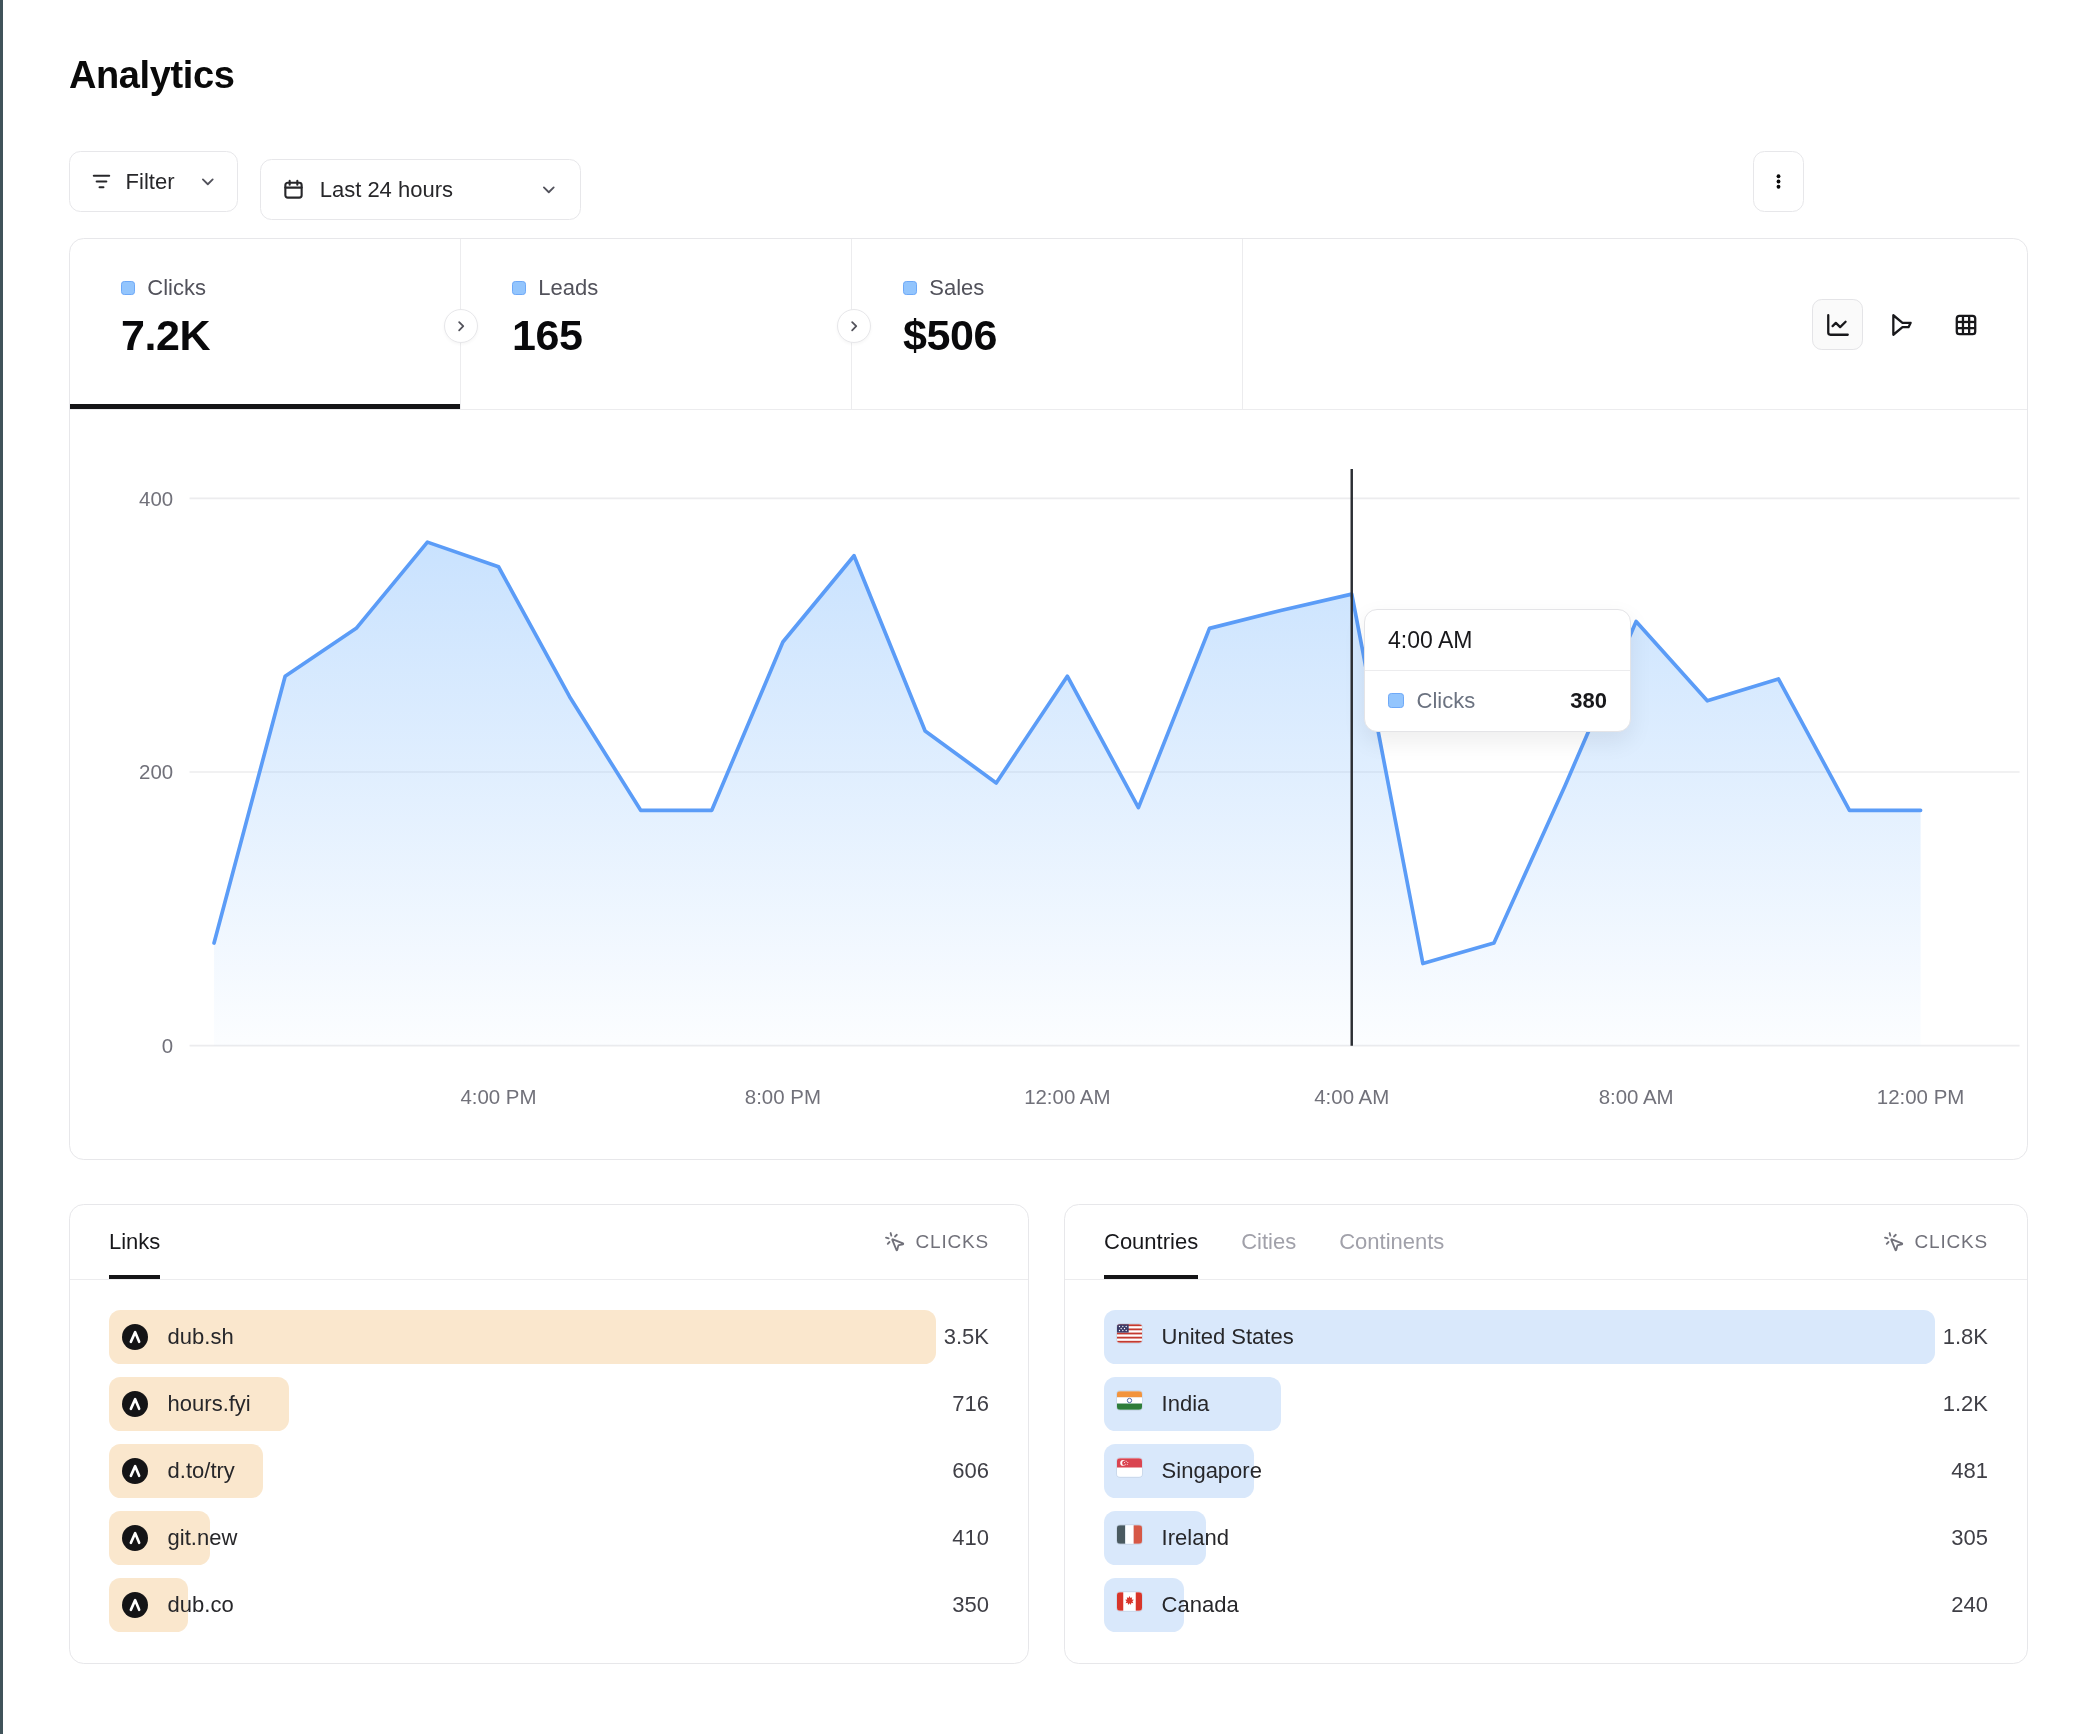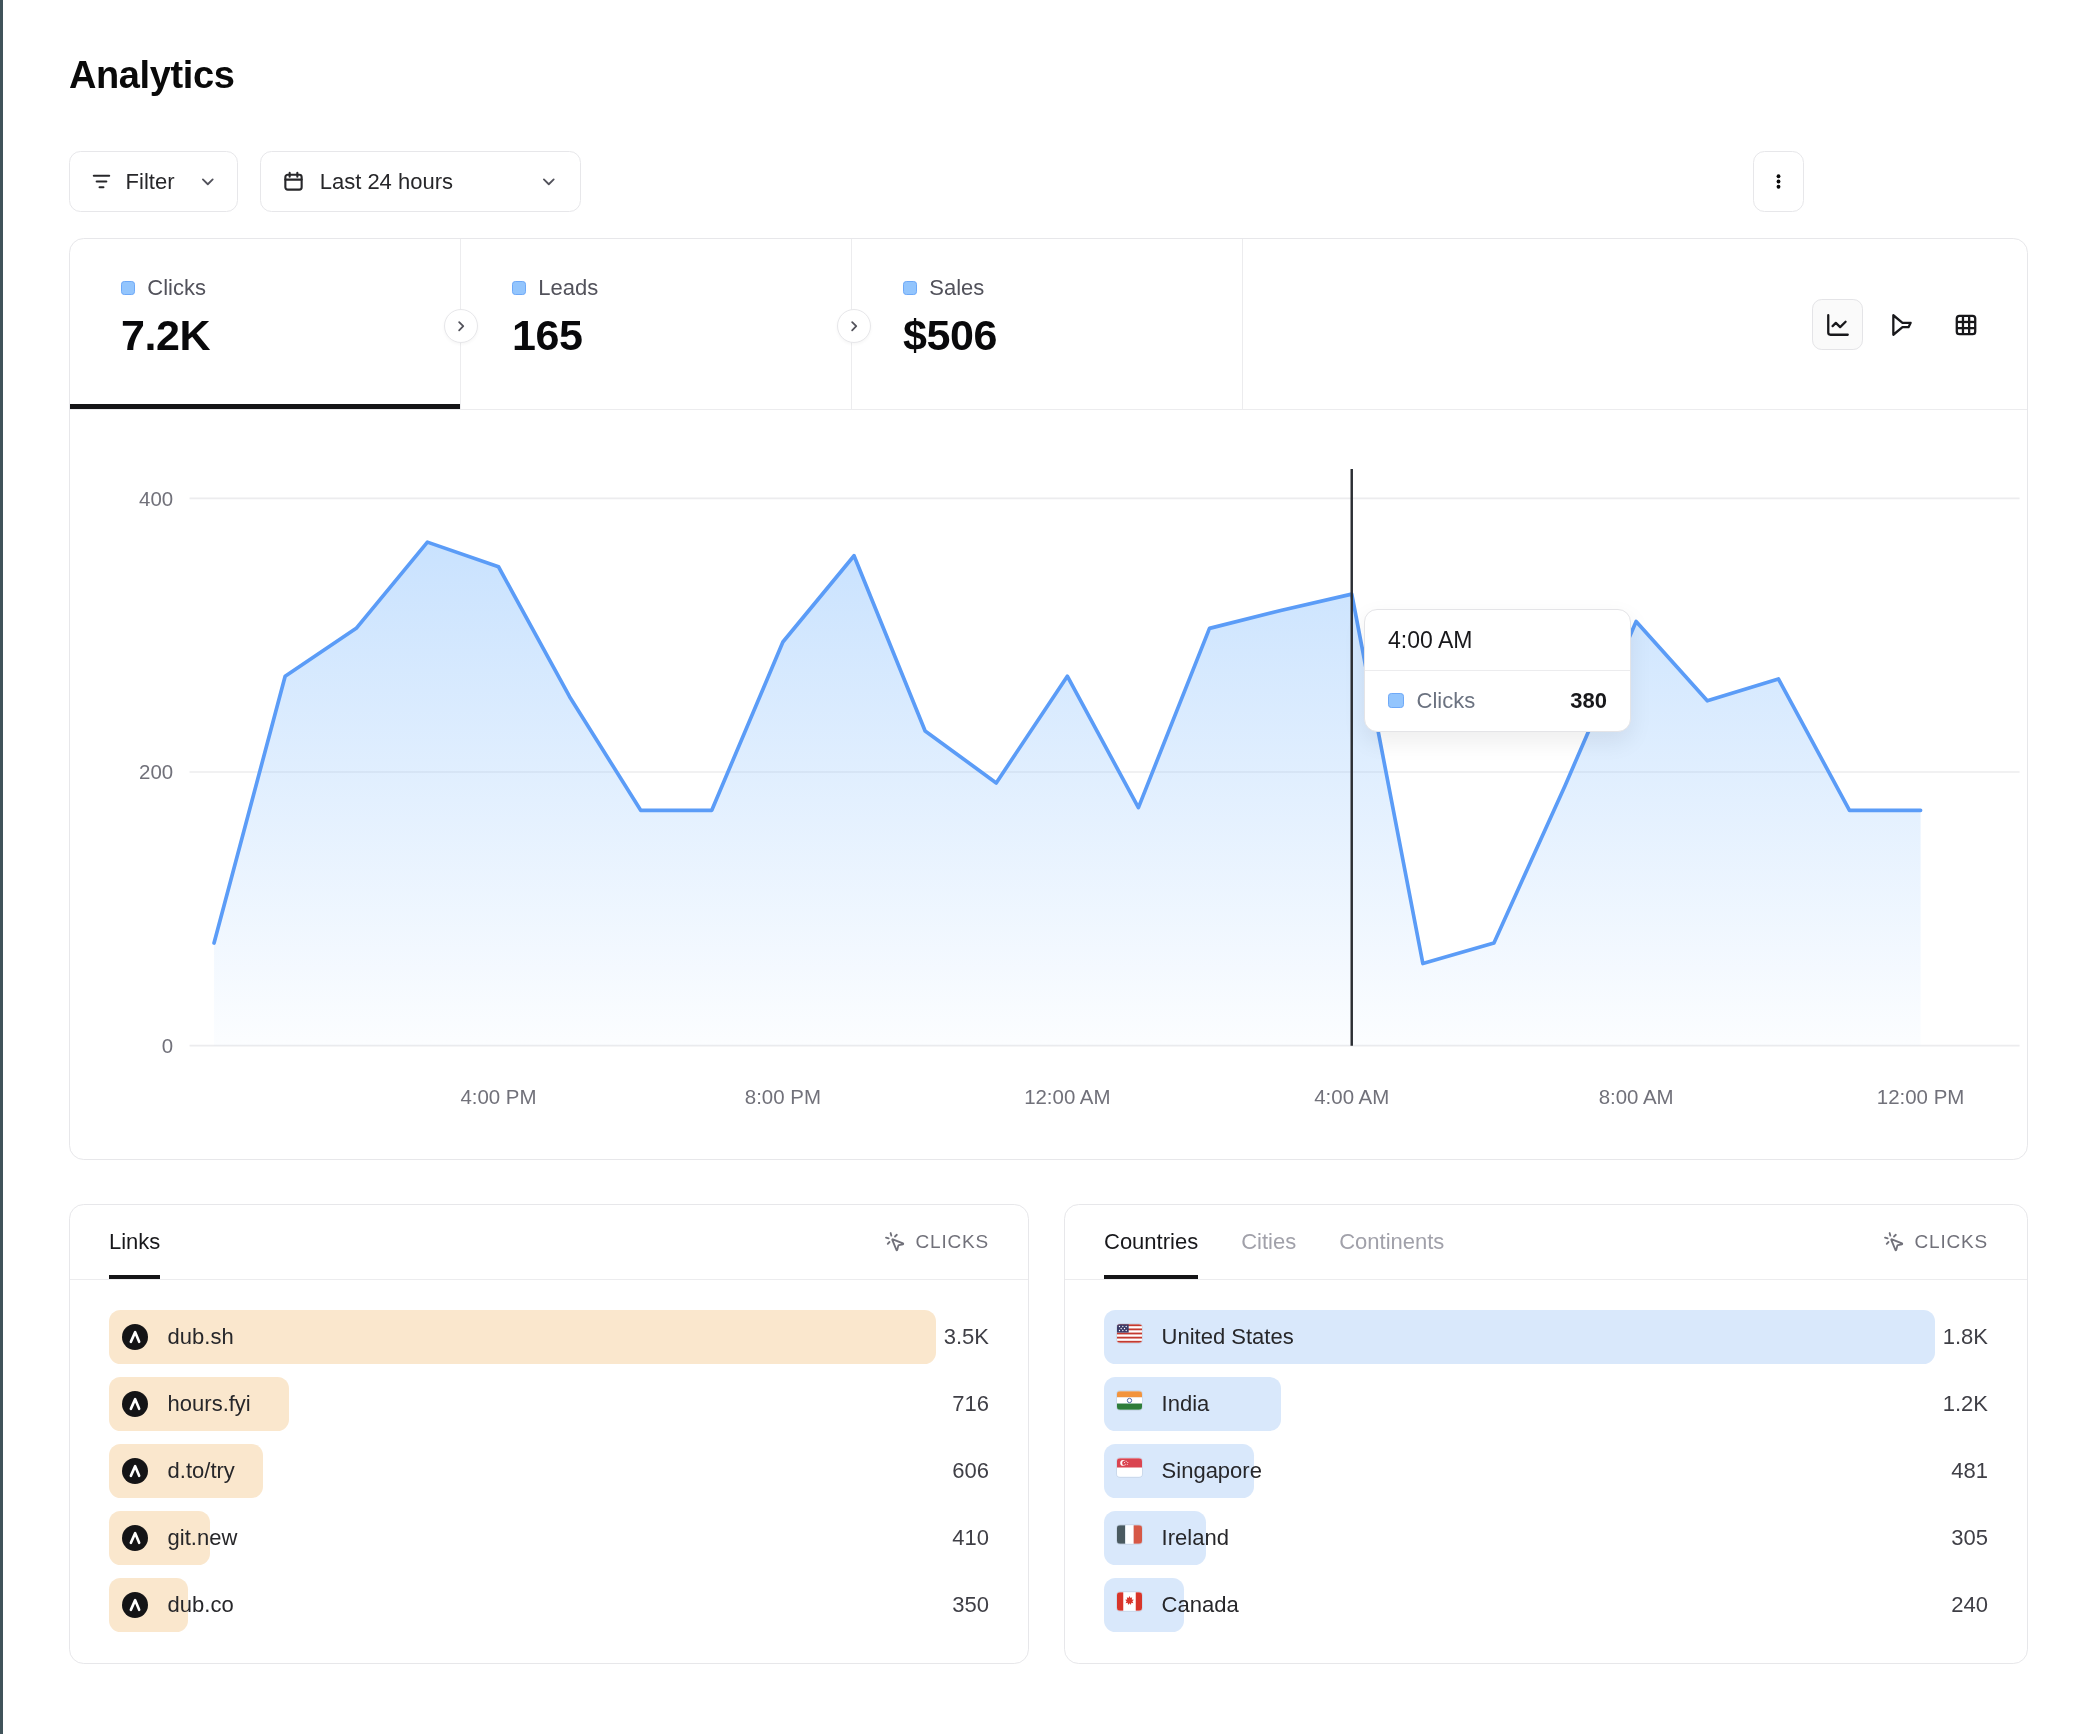--- a/index.html
+++ b/index.html
@@ -12,21 +12,21 @@
                 letter-spacing:-0.4px; color:#0a0a0a; }
 
   
   .toolbar { position:absolute; top:151px; left:0; width:100%; height:61px; }
   .btn { display:inline-flex; align-items:center; height:61px; border:1.6px solid #e7e7ea;
          border-radius:11.5px; background:#fff; font-size:22px; font-weight:500; color:#27272a;
          cursor:pointer; }
   .btn svg { flex:none; }
   .filter-btn { position:absolute; left:0; top:0; width:169px; padding:0 19.6px; gap:13px; }
   .filter-btn .chev { margin-left:auto; }
-  .date-btn { position:absolute; left:191px; top:0; width:321px; padding:0 21px; gap:14.7px; }
+  .date-btn { position:absolute; left:191px; top:8px; width:321px; padding:0 21px; gap:14.7px; }
   .date-btn .chev { margin-left:auto; }
   .kebab-btn { position:absolute; right:0; top:0; width:51px; height:61px; padding:0;
                justify-content:center; }
 
   
   .chart-card { position:absolute; top:238px; left:0; width:1959px; height:922px;
                 border:1.6px solid #e7e7ea; border-radius:14.7px; background:#fff; overflow:hidden; }
   .stats-row { position:relative; height:171px; border-bottom:1.6px solid #ececee; display:flex; }
   .stat-tab { width:391px; padding:36px 0 0 51px; border-right:1.6px solid #ececee;
               position:relative; cursor:pointer; }

